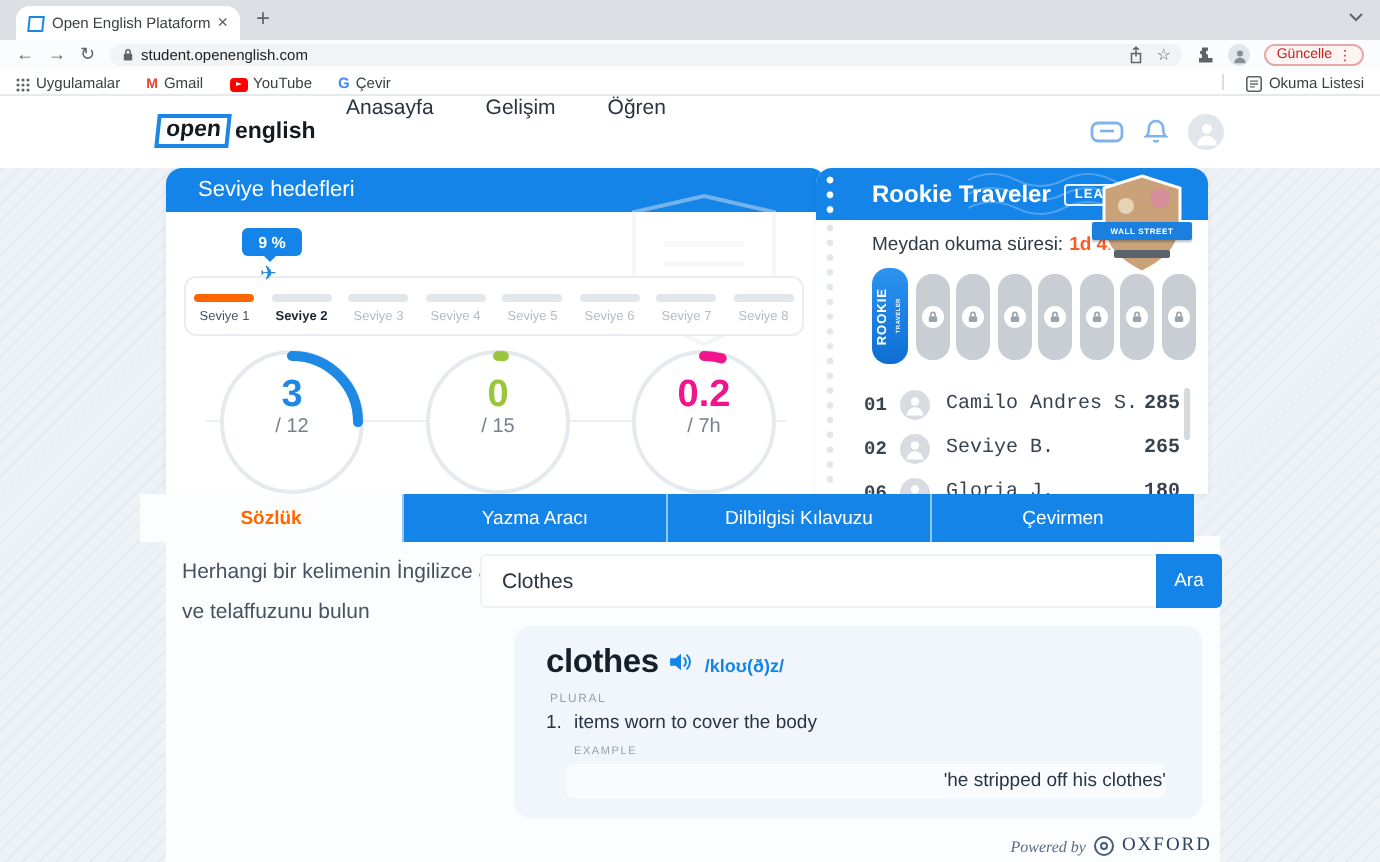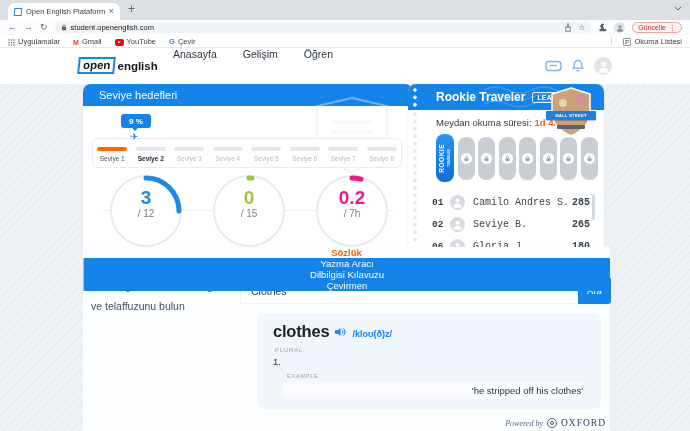--- a/index.html
+++ b/index.html
@@ -106,21 +106,21 @@
     align-items:center; justify-content:center; }
   .lb { position:absolute; left:24px; top:107px; width:158px;font-family:Liberation Mono, monospace; }
   .lb-row { height:22px; display:flex; align-items:center; }
   .lb-rank { width:18px; font-size:9.5px; font-weight:bold; color:#39434e; }
   .lb-ava { width:15px; height:15px; border-radius:50%; background:#d8dce0; overflow:hidden;
     display:flex; align-items:center; justify-content:center; }
   .lb-name { flex:1; margin-left:8px; font-size:10px; color:#39434e; font-weight:500; }
   .lb-pts { font-size:10px; font-weight:600; color:#39434e; }
   .lb-scroll { position:absolute; right:9px; top:110px; width:3px; height:26px; background:#d5dadf; border-radius:2px; }
   
-  .tabsbar { position:absolute; left:83px; top:247px; width:527px; height:36px; display:flex; z-index:5;flex-direction:column; }
+  .tabsbar { position:absolute; left:70px; top:247px; width:527px; height:24px; display:flex; z-index:5; }
   .ltab { flex:1; display:flex; align-items:center; justify-content:center; font-size:9.5px; }
   .ltab.active { background:#fbfdff; color:#ff6600; font-weight:600; }
   .ltab.blue { background:#1484e8; color:#fff; border-left:1px solid rgba(255,255,255,.55); }
   
   .section { position:absolute; left:83px; top:268px; width:527px; height:163px; background:#fbfdff; }
   .prompt { position:absolute; left:8px; top:8px; font-size:10.5px; color:#46525f; line-height:20px; }
   .search-row { position:absolute; left:157px; top:9px; display:flex; }
   .search-input { width:338px; height:27px; background:#fff; border:1px solid #eef1f5; border-right:none;
     border-radius:3px 0 0 3px; font-size:10.5px; color:#2a3440; padding:0 10px; outline:none;
     font-family:"Liberation Sans", sans-serif; }
@@ -488,20 +488,21 @@
         <span class="word">clothes</span>
         <svg width="11" height="10" viewBox="0 0 12 11">
             <path d="M0 3.5 h3 L6 1 v9 L3 7.5 H0 Z" fill="#1484e8"></path>
             <path d="M7.5 3 a3.2 3.2 0 0 1 0 5 M9 1.5 a5.2 5.2 0 0 1 0 8" fill="none" stroke="#1484e8" stroke-width="1.1"></path>
           </svg>
         <span class="pron">/kloʊ(ð)z/</span>
       </div>
       <div class="gram">PLURAL</div>
       <div class="defrow">
         <span class="defnum">1.</span>
+        <span>items worn to cover the body</span>
       </div>
       <div class="exlabel">EXAMPLE</div>
       <div class="exbox">
         <span>'he stripped off his clothes'</span>
       </div>
     </div>
     <div class="powered">
       <span class="pw-by">Powered by</span>
       <span class="ox-logo">
           <i></i>

